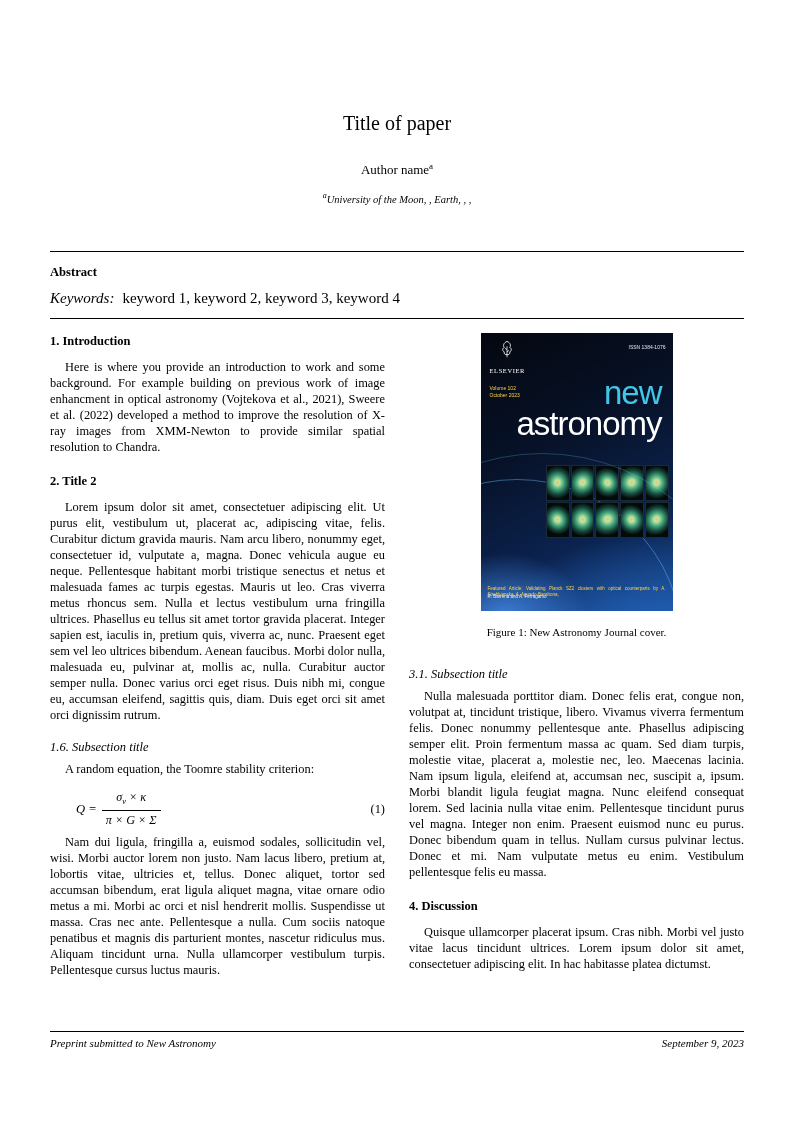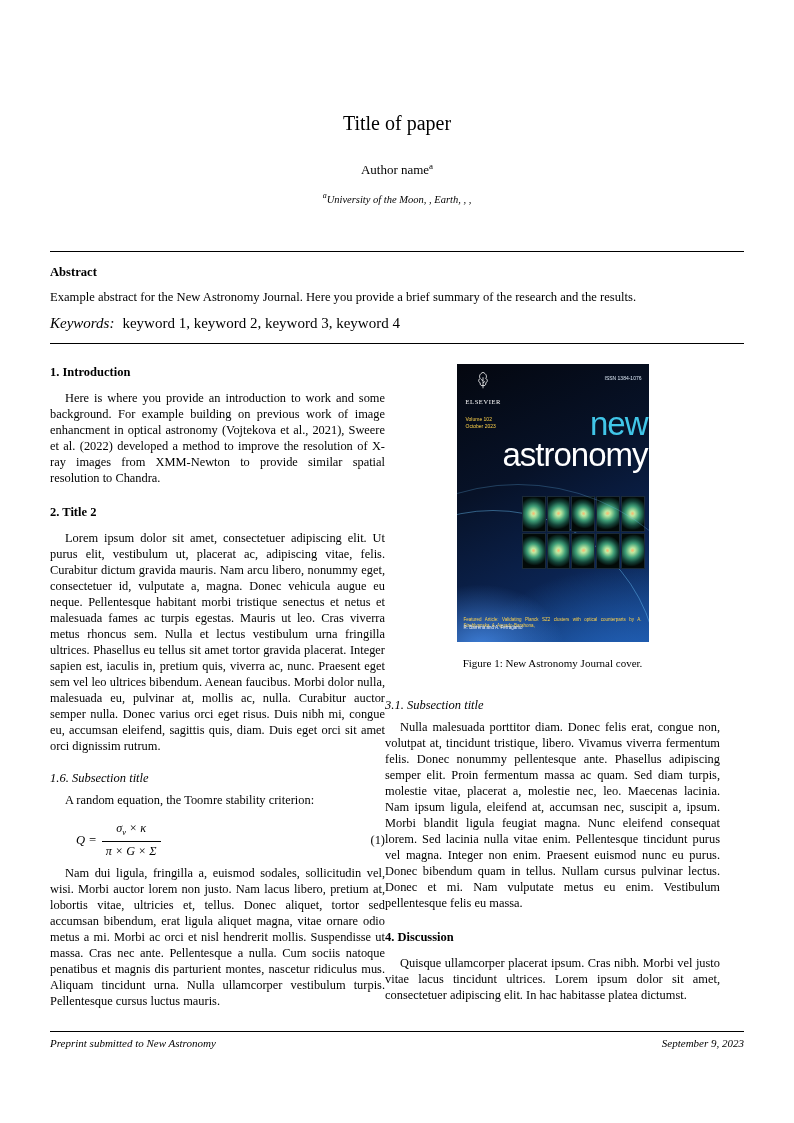--- a/index.html
+++ b/index.html
@@ -26,21 +26,21 @@
 
   
   .abstract{margin-top:13px;}
   .abstract-heading{font-weight:bold;font-size:12.6px;}
   .abstract-body{margin-top:9px;font-size:12.6px;line-height:16px;}
   .keywords-line{margin-top:10px;font-size:15px;margin-bottom:11px;}
   .keywords-label{font-style:italic;}
   .keywords-text{margin-left:8px;}
 
   
-  .columns{display:flex;margin-top:18px;}
+  .columns{display:flex;gap:24px;margin-top:12px;}
   .col{width:335px;font-size:12.4px;line-height:16px;text-align:justify;hyphens:auto;}
   .sec-heading{font-weight:bold;font-size:12.5px;margin:18px 0 10px;text-align:left;}
   .sec-heading.first{margin-top:2px;}
   .subsec-heading{font-style:italic;font-size:12.5px;margin:16px 0 6px;text-align:left;}
   .para{text-indent:15px;margin:0;}
 
   
   .equation{display:flex;align-items:center;justify-content:space-between;margin:12px 0 6px;}
   .eq-left{display:flex;align-items:center;margin-left:26px;font-size:12.6px;}
   .eq-var{font-style:italic;}
@@ -65,21 +65,21 @@
     border:1.5px solid rgba(110,200,255,.42);left:-130px;top:146px;
   }
   .cover::after{
     content:"";position:absolute;width:420px;height:420px;border-radius:50%;
     border:1px solid rgba(110,200,255,.25);left:-150px;top:120px;
   }
   .cover-issn{position:absolute;top:6px;right:7px;font-size:5px;color:#dce8f5;font-family:"Liberation Sans",sans-serif;}
   .cover-logo{position:absolute;top:7px;left:9px;text-align:center;color:#fff;}
   .cover-logo .pubname{font-size:6.5px;letter-spacing:.6px;margin-top:1px;font-family:"Liberation Serif",serif;}
   .cover-vol{position:absolute;top:52px;left:9px;font-size:5px;line-height:7px;color:#ffd24a;font-family:"Liberation Sans",sans-serif;}
-  .cover-wordmark{position:absolute;top:44px;right:1px;text-align:right;font-family:"Liberation Sans",sans-serif;line-height:31px;letter-spacing:-1px;}
+  .cover-wordmark{position:absolute;top:44px;right:11px;text-align:right;font-family:"Liberation Sans",sans-serif;line-height:31px;letter-spacing:-1px;}
   .word-new{font-size:33px;color:#41c6e8;}
   .word-astronomy{font-size:33px;color:#ffffff;}
   .galaxy-grid{
     position:absolute;left:34%;top:47.5%;width:64%;
     display:grid;grid-template-columns:repeat(5,1fr);gap:1px;
   }
   .galaxy-tile{position:relative;height:34px;overflow:hidden;background:#030a08;border:0.5px solid #1b2a38;}
   .galaxy-tile .blob{
     position:absolute;inset:-22%;
     background:radial-gradient(58% 40% at 50% 50%, #ffb870 0%, #bce8a2 13%, #3f9e77 38%, #15463a 62%, rgba(4,17,13,0) 85%);
@@ -107,21 +107,20 @@
   <div class="titleblock">
     <div class="paper-title">Title of paper</div>
     <div class="author-line"><span>Author name</span><sup>a</sup></div>
     <div class="affil-line"><sup>a</sup><span>University of the Moon, , Earth, , ,</span></div>
   </div>
 
   <hr class="rule top">
 
   <div class="abstract">
     <div class="abstract-heading">Abstract</div>
-    <div class="abstract-body">Example abstract for the New Astronomy Journal. Here you provide a brief summary of the research and the results.</div>
     <div class="keywords-line">
       <span class="keywords-label">Keywords:</span><span class="keywords-text">keyword 1, keyword 2, keyword 3, keyword 4</span>
     </div>
   </div>
 
   <hr class="rule mid">
 
   <div class="columns">
 
     <div class="col">

